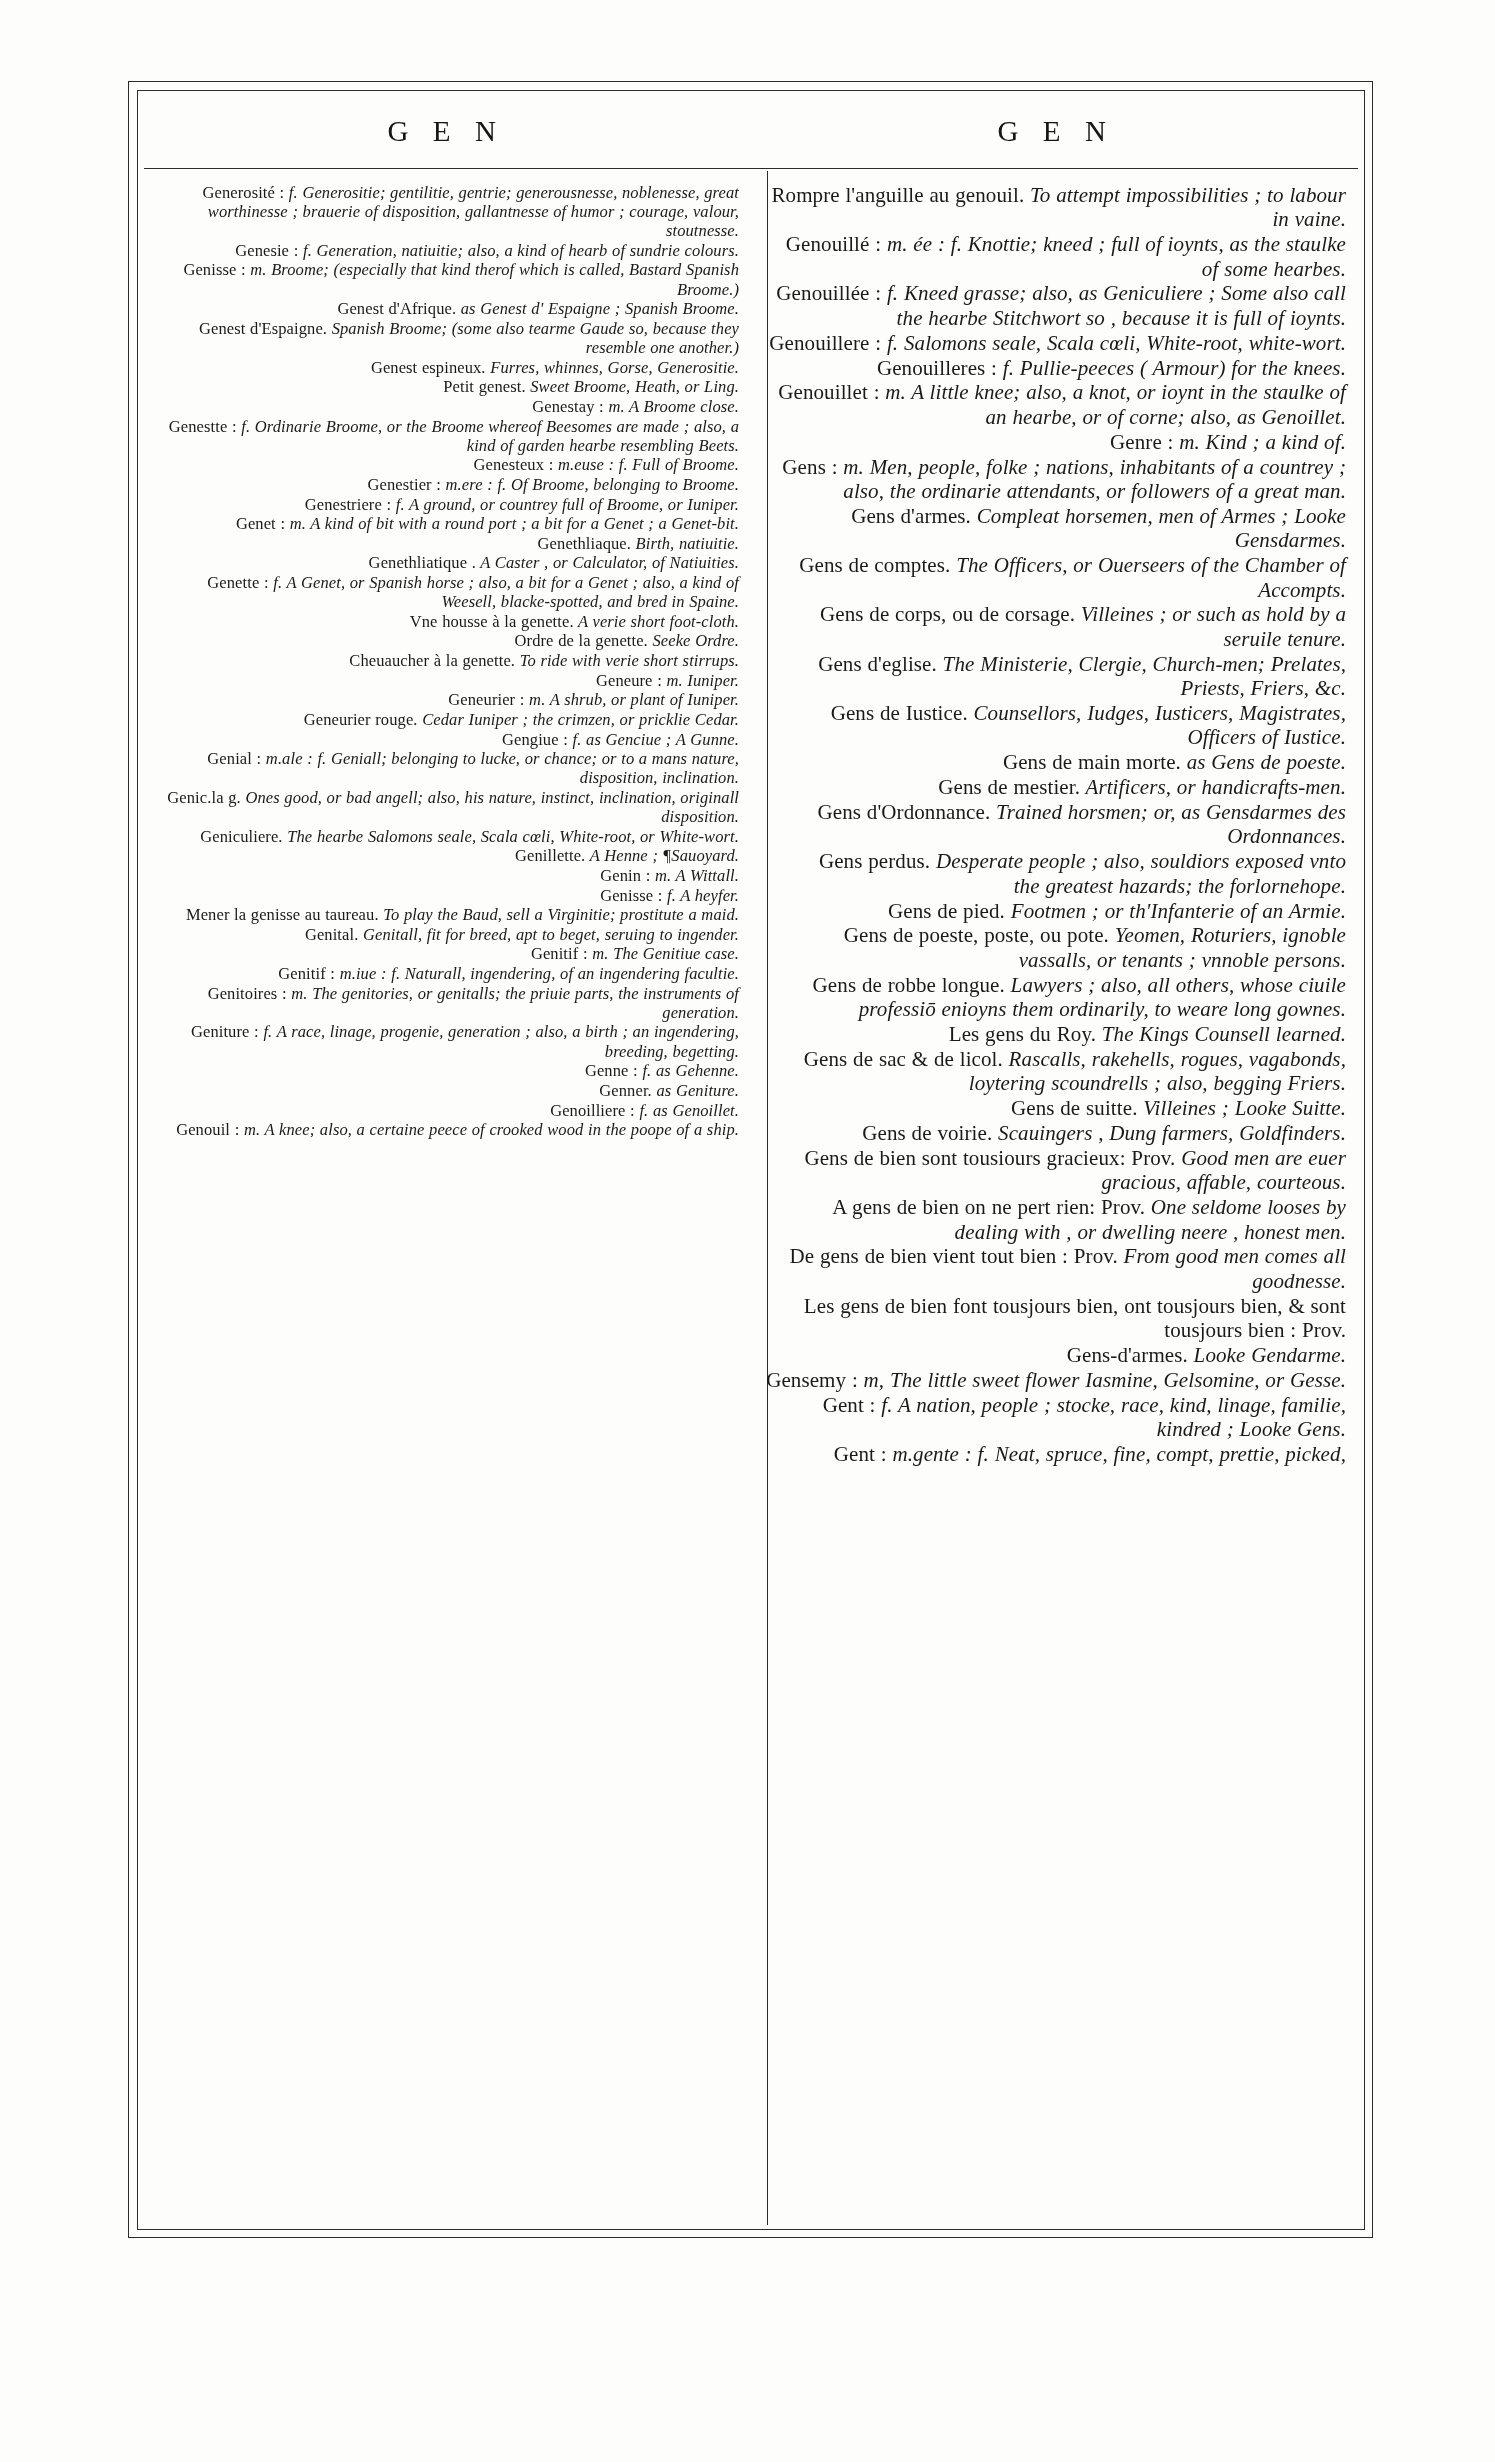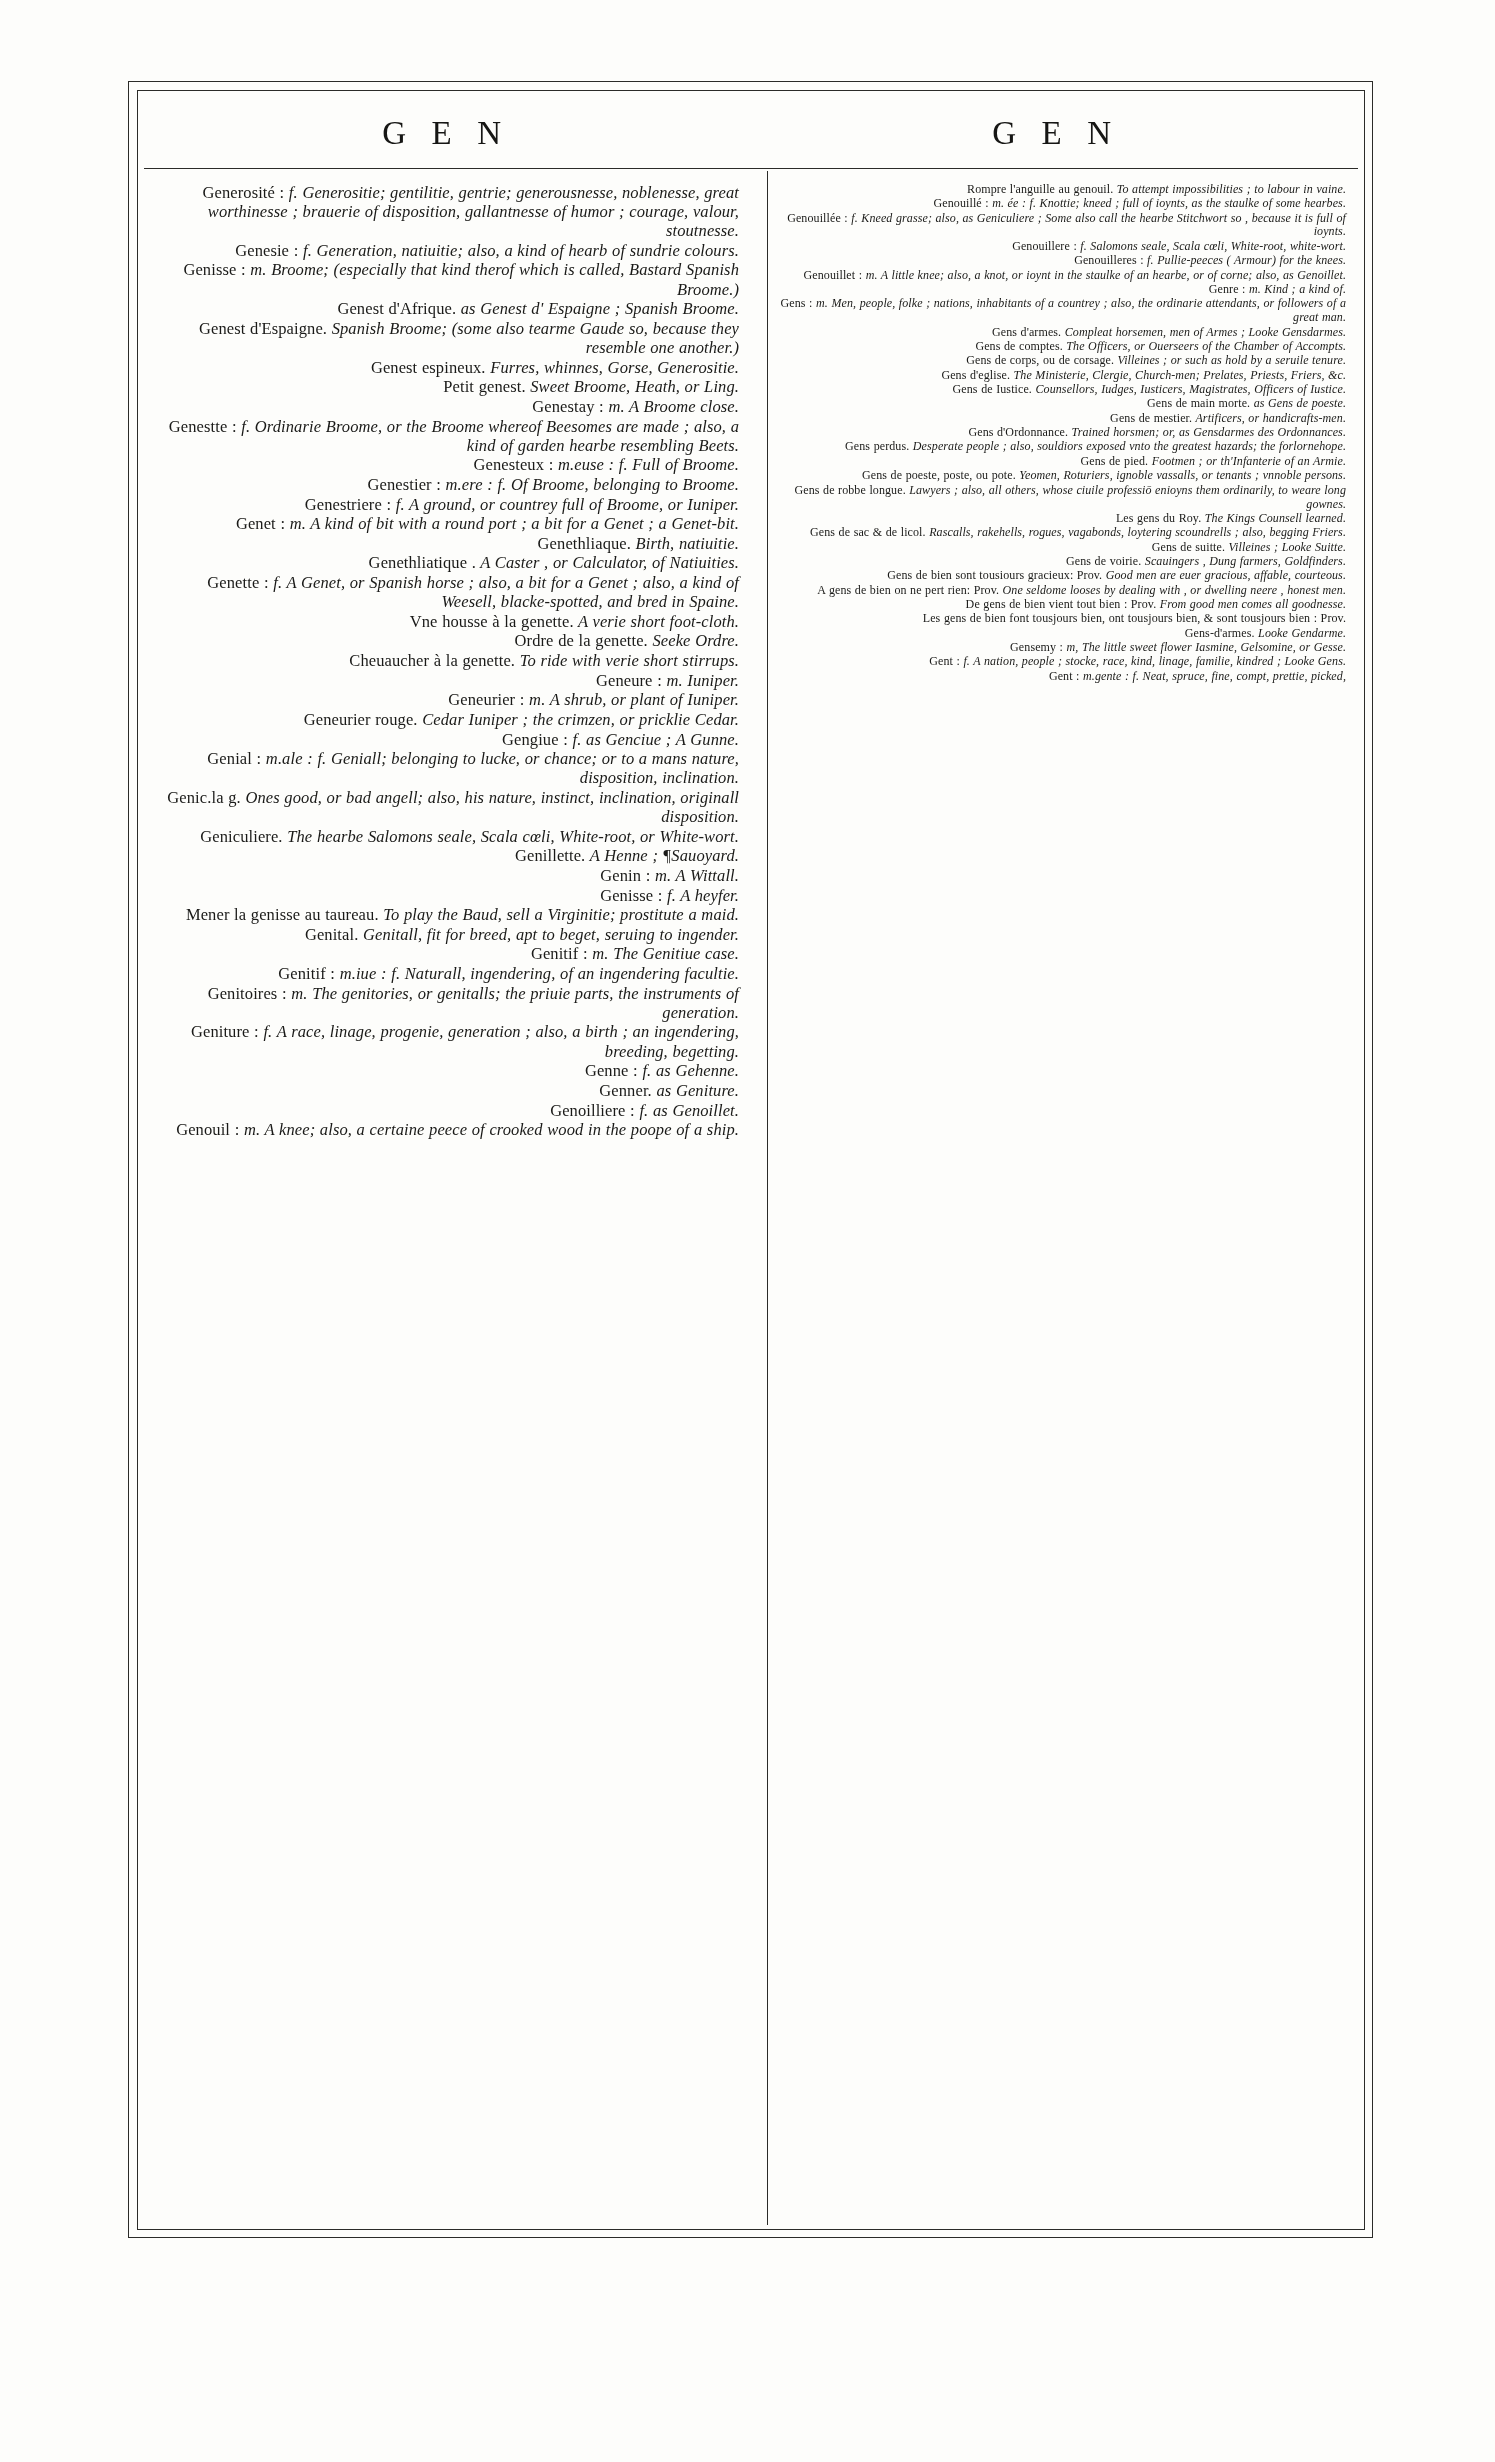--- a/index.html
+++ b/index.html
@@ -44,21 +44,21 @@
     position: absolute;
     left: 141px;
     top: 101px;
     width: 1220px;
     height: 67px;
     display: flex;
   }
   .header-left, .header-right {
     width: 50%;
     text-align: center;
-    font-size: 33px;
+    font-size: 29px;
     letter-spacing: 8.6px;
     font-family: "Liberation Serif", serif;
     padding-top: 13.7px;
     color: #161614;
   }
   .header-rule {
     position: absolute;
     left: 144px;
     top: 168px;
     width: 1214px;
@@ -106,21 +106,21 @@
     text-indent: 0;
   }
   .hw {
     font-family: "Liberation Serif", serif;
     font-style: normal;
   }
   .it {
     font-style: italic;
   }
   .col-right .entry {
-    font-size: 12px;
+    font-size: 21px;
   }
   
   .entry { letter-spacing: 0.1px; }
 </style>
 </head>
 <body>
 
 <div class="page">
 
   <div class="page-frame"></div>

